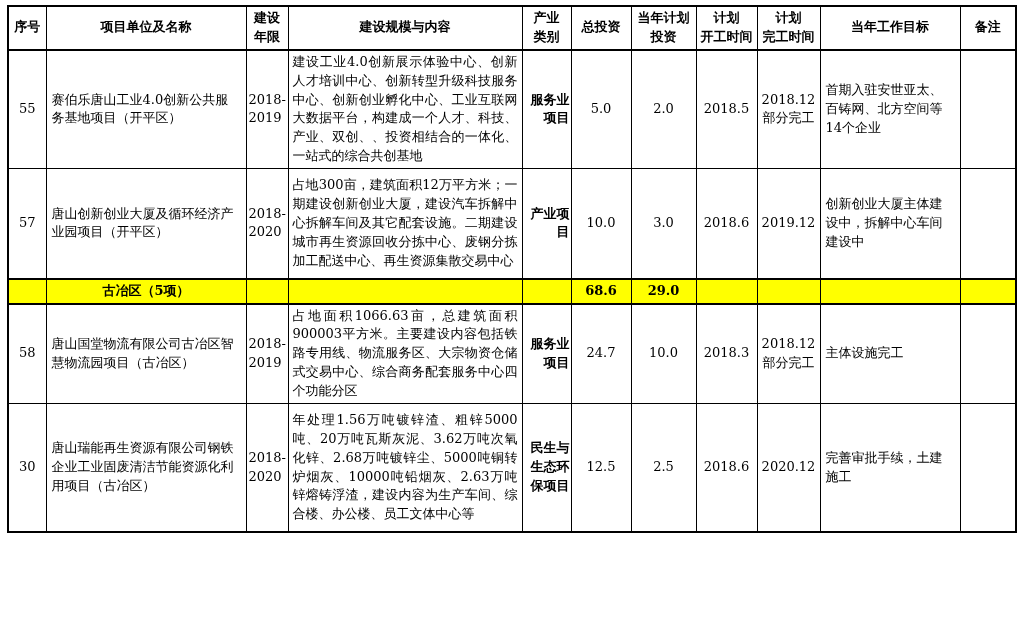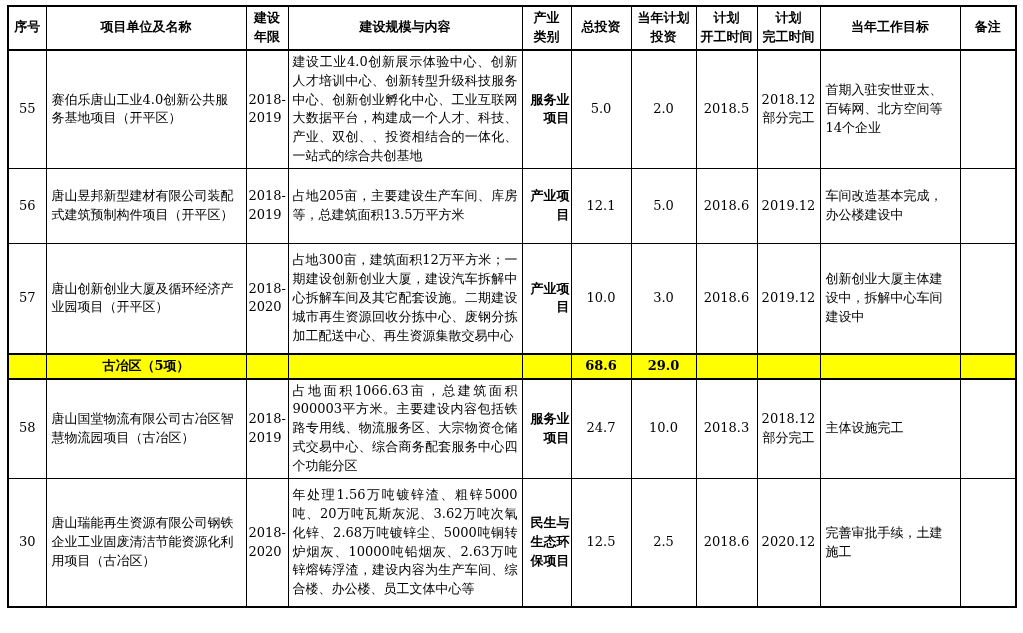--- a/index.html
+++ b/index.html
@@ -99,34 +99,20 @@
       <td class="col-scale">建设工业4.0创新展示体验中心、创新人才培训中心、创新转型升级科技服务中心、创新创业孵化中心、工业互联网大数据平台，构建成一个人才、科技、产业、双创、、投资相结合的一体化、一站式的综合共创基地</td>
       <td class="col-cat">服务业项目</td>
       <td class="col-num">5.0</td>
       <td class="col-num">2.0</td>
       <td class="col-date">2018.5</td>
       <td class="col-date">2018.12
 部分完工</td>
       <td class="col-goal">首期入驻安世亚太、百铸网、北方空间等14个企业</td>
       <td class="col-remark"></td>
     </tr>
-    <tr style="height:75px">
-      <td class="col-no">56</td>
-      <td class="col-name">唐山昱邦新型建材有限公司装配式建筑预制构件项目（开平区）</td>
-      <td class="col-period">2018-
-2019</td>
-      <td class="col-scale">占地205亩，主要建设生产车间、库房等，总建筑面积13.5万平方米</td>
-      <td class="col-cat">产业项目</td>
-      <td class="col-num">12.1</td>
-      <td class="col-num">5.0</td>
-      <td class="col-date">2018.6</td>
-      <td class="col-date">2019.12</td>
-      <td class="col-goal">车间改造基本完成，办公楼建设中</td>
-      <td class="col-remark"></td>
-    </tr>
     <tr style="height:110px">
       <td class="col-no">57</td>
       <td class="col-name">唐山创新创业大厦及循环经济产业园项目（开平区）</td>
       <td class="col-period">2018-
 2020</td>
       <td class="col-scale">占地300亩，建筑面积12万平方米；一期建设创新创业大厦，建设汽车拆解中心拆解车间及其它配套设施。二期建设城市再生资源回收分拣中心、废钢分拣加工配送中心、再生资源集散交易中心</td>
       <td class="col-cat">产业项目</td>
       <td class="col-num">10.0</td>
       <td class="col-num">3.0</td>
       <td class="col-date">2018.6</td>

